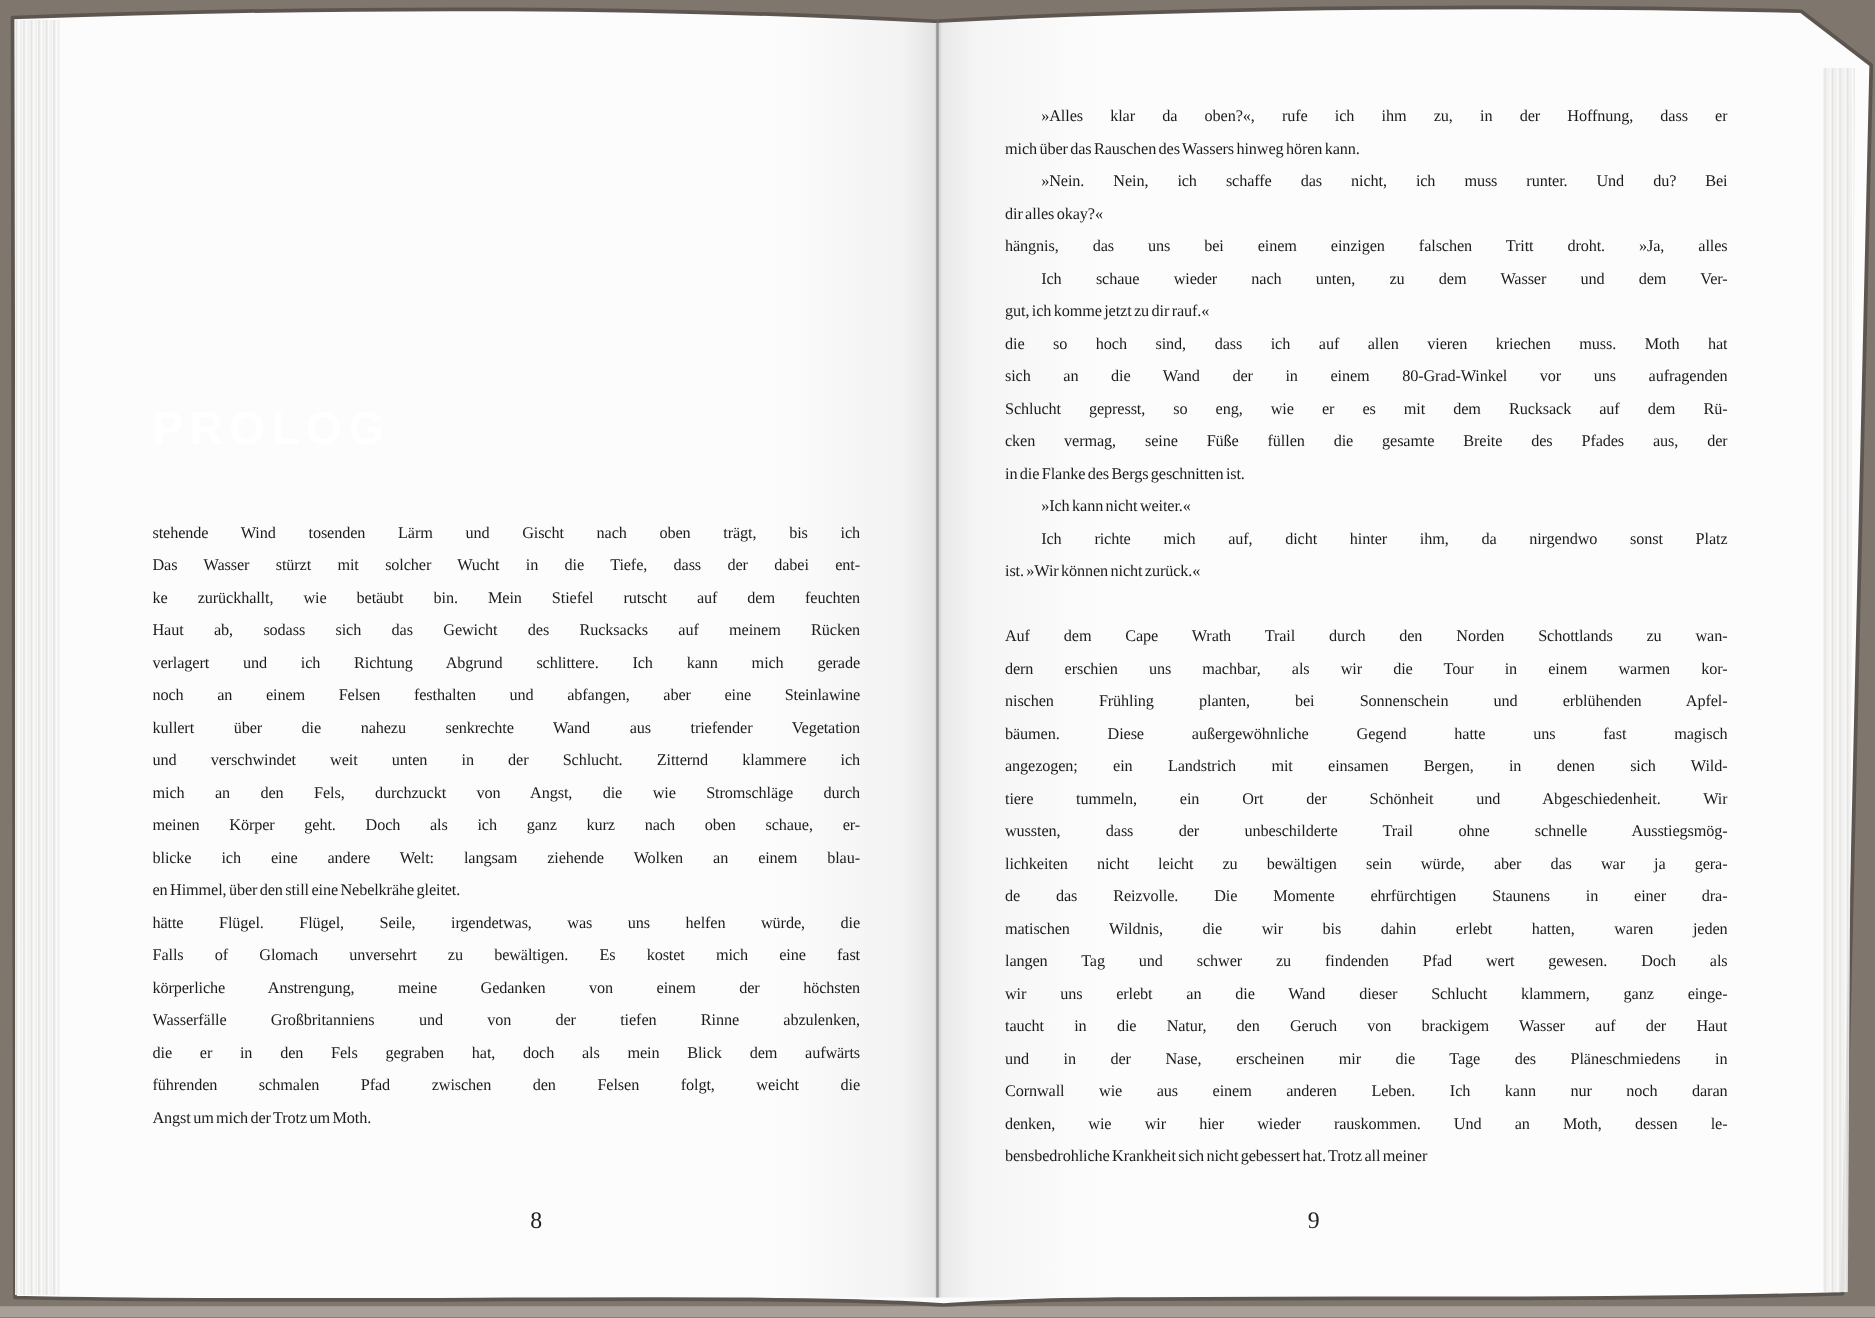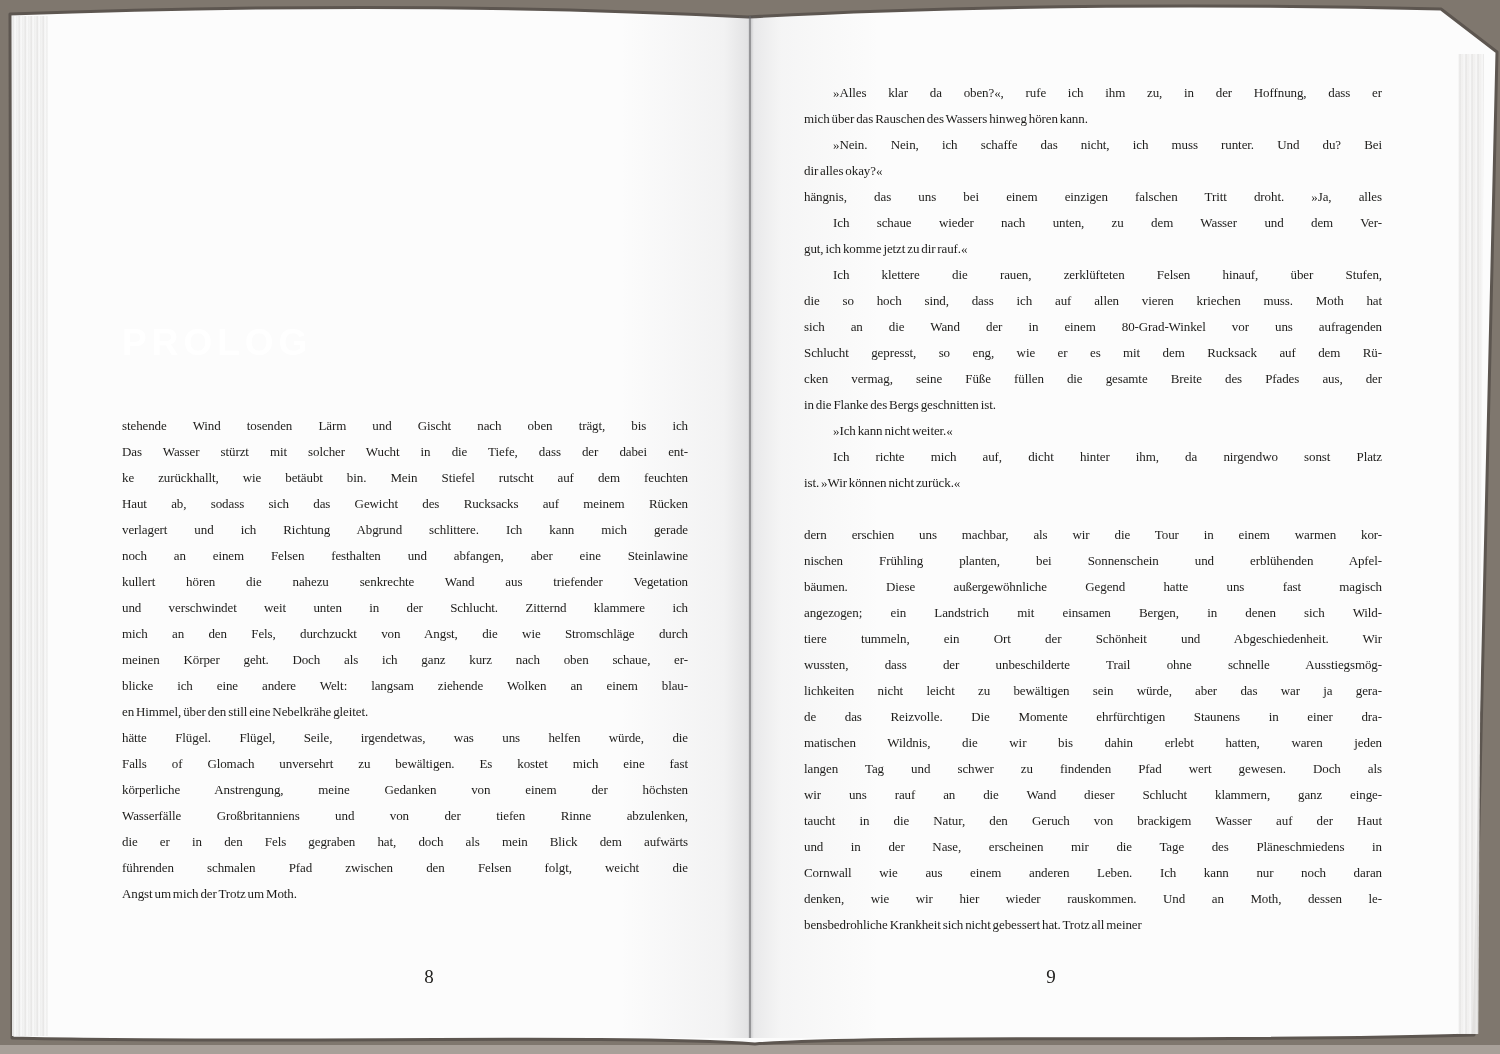--- a/index.html
+++ b/index.html
@@ -129,21 +129,21 @@
 
   <div class="left-column">
     <h1 class="heading">PROLOG</h1>
     <div class="text">
         <div class="line">stehende Wind tosenden Lärm und Gischt nach oben trägt, bis ich</div>
         <div class="line">Das Wasser stürzt mit solcher Wucht in die Tiefe, dass der dabei ent-</div>
         <div class="line">ke zurückhallt, wie betäubt bin. Mein Stiefel rutscht auf dem feuchten</div>
         <div class="line">Haut ab, sodass sich das Gewicht des Rucksacks auf meinem Rücken</div>
         <div class="line">verlagert und ich Richtung Abgrund schlittere. Ich kann mich gerade</div>
         <div class="line">noch an einem Felsen festhalten und abfangen, aber eine Steinlawine</div>
-        <div class="line">kullert hören die nahezu senkrechte Wand aus triefender Vegetation</div>
+        <div class="line">kullert über die nahezu senkrechte Wand aus triefender Vegetation</div>
         <div class="line">und verschwindet weit unten in der Schlucht. Zitternd klammere ich</div>
         <div class="line">mich an den Fels, durchzuckt von Angst, die wie Stromschläge durch</div>
         <div class="line">meinen Körper geht. Doch als ich ganz kurz nach oben schaue, er-</div>
         <div class="line">blicke ich eine andere Welt: langsam ziehende Wolken an einem blau-</div>
         <div class="line para-end">en Himmel, über den still eine Nebelkrähe gleitet.</div>
         <div class="line">hätte Flügel. Flügel, Seile, irgendetwas, was uns helfen würde, die</div>
         <div class="line">Falls of Glomach unversehrt zu bewältigen. Es kostet mich eine fast</div>
         <div class="line">körperliche Anstrengung, meine Gedanken von einem der höchsten</div>
         <div class="line">Wasserfälle Großbritanniens und von der tiefen Rinne abzulenken,</div>
         <div class="line">die er in den Fels gegraben hat, doch als mein Blick dem aufwärts</div>
@@ -154,41 +154,41 @@
 
   <div class="right-column">
     <div class="text">
         <div class="line indented">»Alles klar da oben?«, rufe ich ihm zu, in der Hoffnung, dass er</div>
         <div class="line para-end">mich über das Rauschen des Wassers hinweg hören kann.</div>
         <div class="line indented">»Nein. Nein, ich schaffe das nicht, ich muss runter. Und du? Bei</div>
         <div class="line para-end">dir alles okay?«</div>
         <div class="line">hängnis, das uns bei einem einzigen falschen Tritt droht. »Ja, alles</div>
         <div class="line indented">Ich schaue wieder nach unten, zu dem Wasser und dem Ver-</div>
         <div class="line para-end">gut, ich komme jetzt zu dir rauf.«</div>
-        <div class="line indented">Ich klettere die rauen, zerklüfteten Felsen hinauf, über Stufen,</div>
         <div class="line">die so hoch sind, dass ich auf allen vieren kriechen muss. Moth hat</div>
         <div class="line">sich an die Wand der in einem 80-Grad-Winkel vor uns aufragenden</div>
         <div class="line">Schlucht gepresst, so eng, wie er es mit dem Rucksack auf dem Rü-</div>
         <div class="line">cken vermag, seine Füße füllen die gesamte Breite des Pfades aus, der</div>
         <div class="line para-end">in die Flanke des Bergs geschnitten ist.</div>
         <div class="line para-end indented">»Ich kann nicht weiter.«</div>
         <div class="line indented">Ich richte mich auf, dicht hinter ihm, da nirgendwo sonst Platz</div>
         <div class="line para-end">ist. »Wir können nicht zurück.«</div>
         <div class="section-gap"></div>
+        <div class="line">Auf dem Cape Wrath Trail durch den Norden Schottlands zu wan-</div>
         <div class="line">dern erschien uns machbar, als wir die Tour in einem warmen kor-</div>
         <div class="line">nischen Frühling planten, bei Sonnenschein und erblühenden Apfel-</div>
         <div class="line">bäumen. Diese außergewöhnliche Gegend hatte uns fast magisch</div>
         <div class="line">angezogen; ein Landstrich mit einsamen Bergen, in denen sich Wild-</div>
         <div class="line">tiere tummeln, ein Ort der Schönheit und Abgeschiedenheit. Wir</div>
         <div class="line">wussten, dass der unbeschilderte Trail ohne schnelle Ausstiegsmög-</div>
         <div class="line">lichkeiten nicht leicht zu bewältigen sein würde, aber das war ja gera-</div>
         <div class="line">de das Reizvolle. Die Momente ehrfürchtigen Staunens in einer dra-</div>
         <div class="line">matischen Wildnis, die wir bis dahin erlebt hatten, waren jeden</div>
         <div class="line">langen Tag und schwer zu findenden Pfad wert gewesen. Doch als</div>
-        <div class="line">wir uns rauf an die Wand dieser Schlucht klammern, ganz einge-</div>
+        <div class="line">wir uns erlebt an die Wand dieser Schlucht klammern, ganz einge-</div>
         <div class="line">taucht in die Natur, den Geruch von brackigem Wasser auf der Haut</div>
         <div class="line">und in der Nase, erscheinen mir die Tage des Pläneschmiedens in</div>
         <div class="line">Cornwall wie aus einem anderen Leben. Ich kann nur noch daran</div>
         <div class="line">denken, wie wir hier wieder rauskommen. Und an Moth, dessen le-</div>
         <div class="line para-end">bensbedrohliche Krankheit sich nicht gebessert hat. Trotz all meiner</div>
       </div>
   </div>
 
   <div class="folio folio-left">8</div>
   <div class="folio folio-right">9</div>

